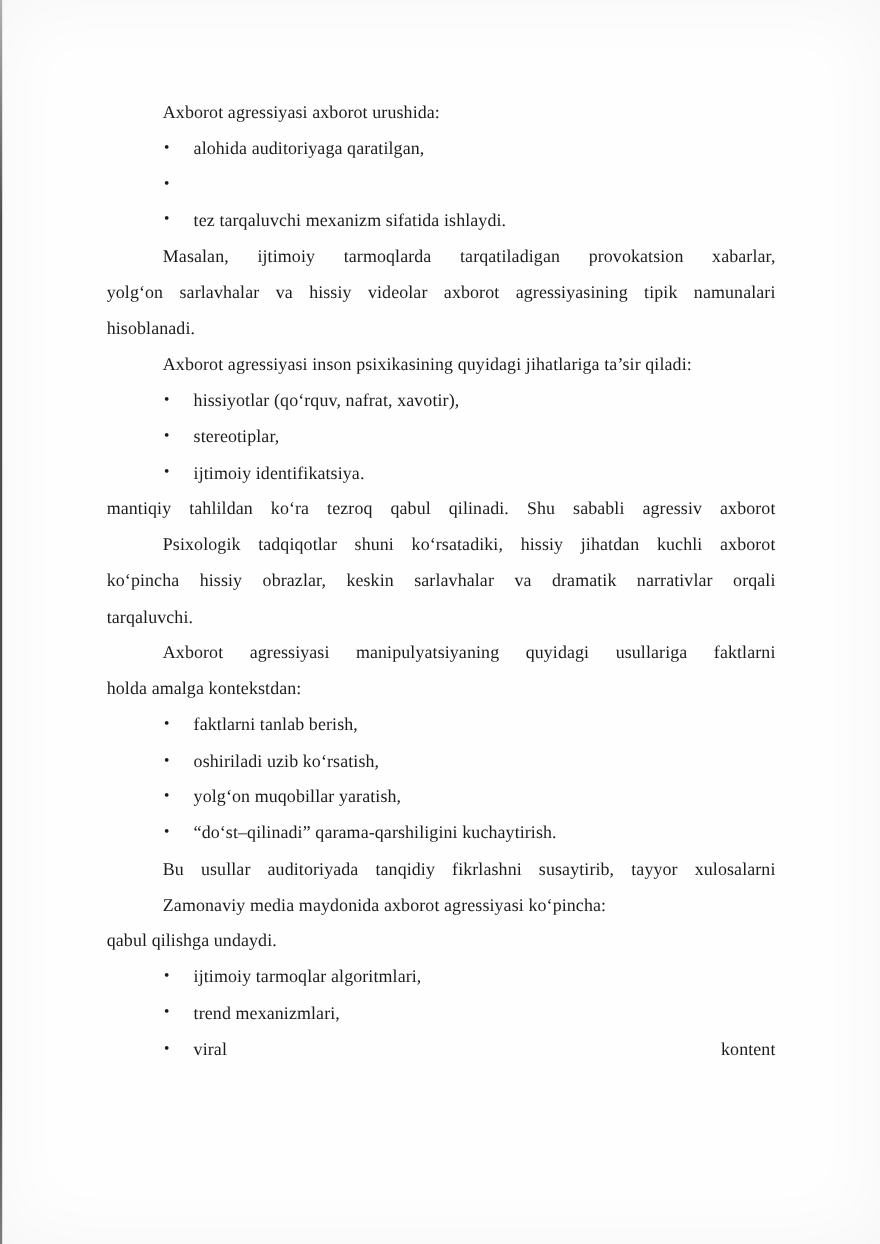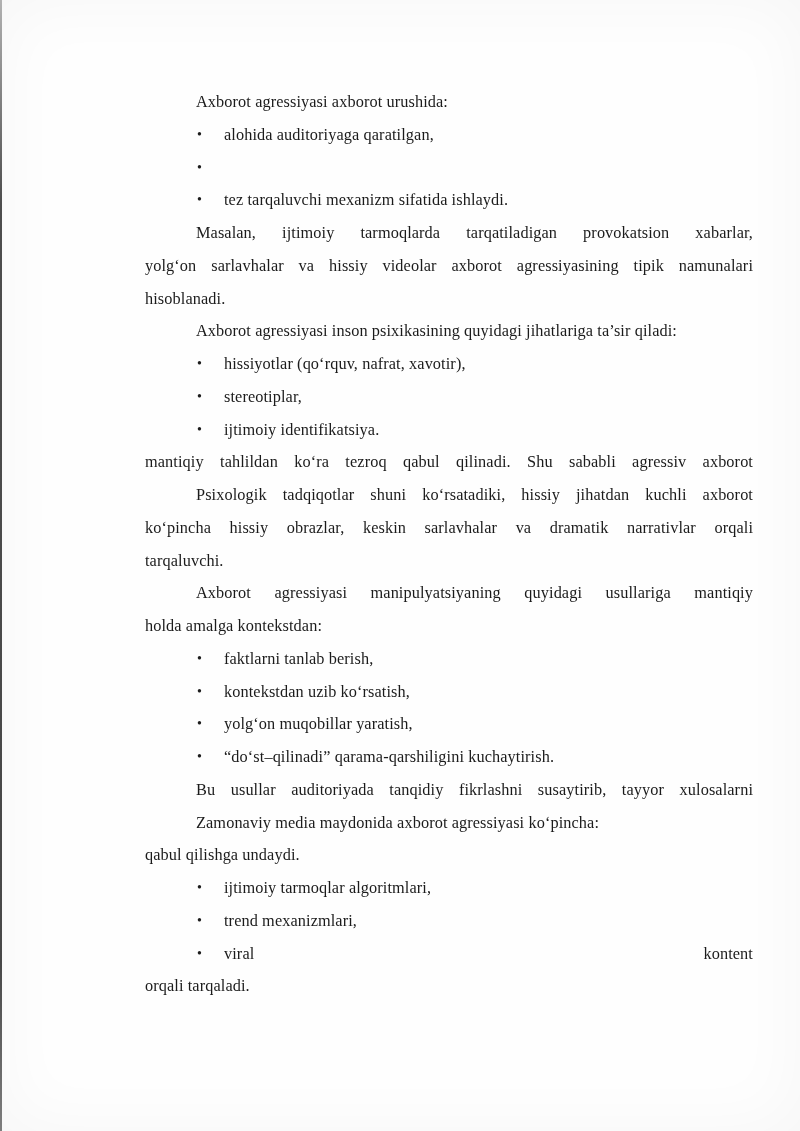--- a/index.html
+++ b/index.html
@@ -22,21 +22,20 @@
     background: linear-gradient(#9a9a9a, #141414 18%, #0d0d0d 85%, #555);
     opacity: .75;
   }
   .content {
     position: absolute;
     left: 97px; top: 86px;
     width: 608px;
     font-size: 16.3px;
     line-height: 32.75px;
     letter-spacing: 0.1px;
-    margin-left: 48px;
   }
   .ln { height: 32.75px; }
   .nw { white-space: nowrap; }
   .indent { text-indent: 51px; }
   .jfull { text-align: justify; text-align-last: justify; overflow: hidden; }
   .bl { position: relative; padding-left: 79px; box-sizing: border-box; }
   .bl .b {
     position: absolute; left: 52px; top: 0;
     font-size: 14px;
   }
@@ -81,30 +80,30 @@
     <div class="ln bl nw">
       <span class="b">•</span>
       <span>ijtimoiy identifikatsiya.</span>
     </div>
 
     <div class="ln jfull">mantiqiy tahlildan ko‘ra tezroq qabul qilinadi. Shu sababli agressiv axborot</div>
     <div class="ln indent jfull">Psixologik tadqiqotlar shuni ko‘rsatadiki, hissiy jihatdan kuchli axborot</div>
     <div class="ln jfull">ko‘pincha hissiy obrazlar, keskin sarlavhalar va dramatik narrativlar orqali</div>
     <div class="ln nw">tarqaluvchi.</div>
 
-    <div class="ln indent jfull">Axborot agressiyasi manipulyatsiyaning quyidagi usullariga mantiqiy</div>
+    <div class="ln indent jfull">Axborot agressiyasi manipulyatsiyaning quyidagi usullariga faktlarni</div>
     <div class="ln nw">holda amalga kontekstdan:</div>
 
     <div class="ln bl nw">
       <span class="b">•</span>
       <span>faktlarni tanlab berish,</span>
     </div>
     <div class="ln bl nw">
       <span class="b">•</span>
-      <span>kontekstdan uzib ko‘rsatish,</span>
+      <span>oshiriladi uzib ko‘rsatish,</span>
     </div>
     <div class="ln bl nw">
       <span class="b">•</span>
       <span>yolg‘on muqobillar yaratish,</span>
     </div>
     <div class="ln bl nw">
       <span class="b">•</span>
       <span>“do‘st–qilinadi” qarama-qarshiligini kuchaytirish.</span>
     </div>
 
@@ -121,16 +120,15 @@
       <span class="b">•</span>
       <span>trend mexanizmlari,</span>
     </div>
 
     <div class="ln bl spread">
       <span class="b">•</span>
       <span>viral</span>
       <span>kontent</span>
     </div>
 
-    <div class="ln nw">orqali tarqaladi.</div>
 
   </div>
 </div>
 
 </body></html>

